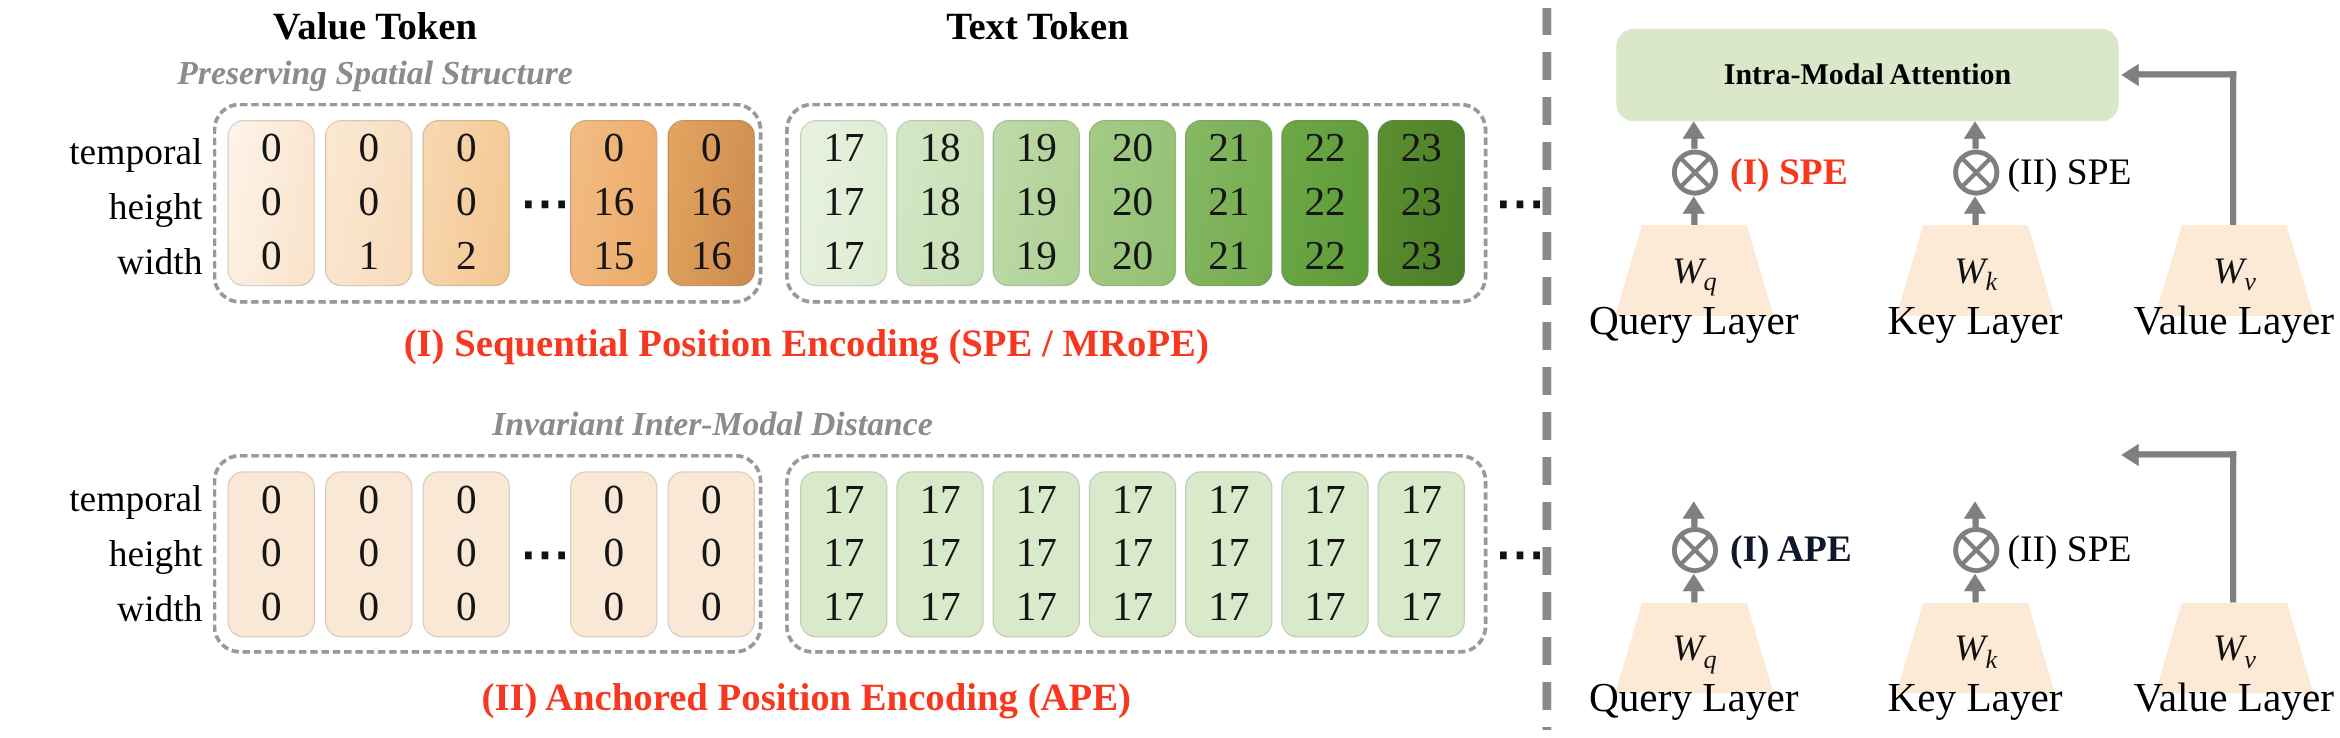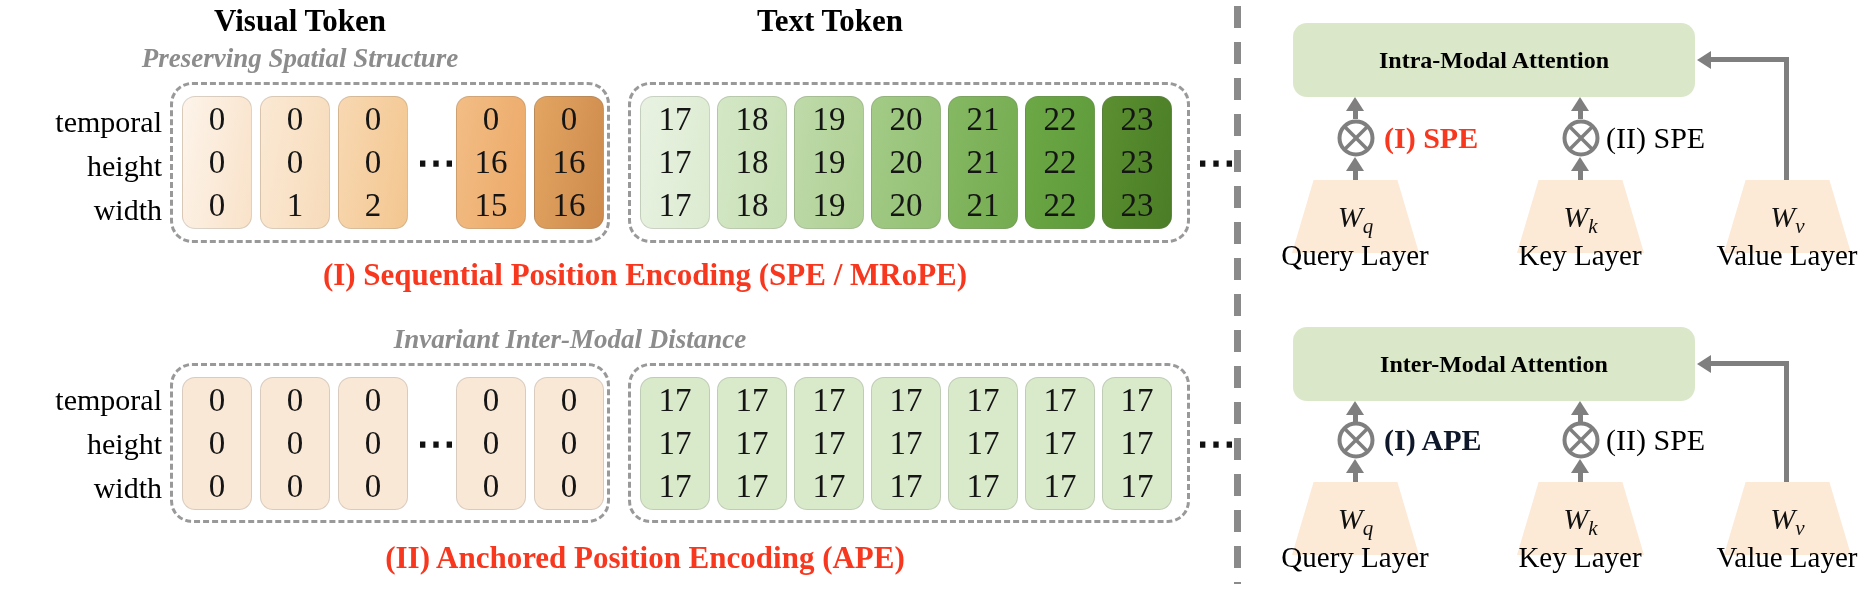--- a/index.html
+++ b/index.html
@@ -32,35 +32,35 @@
   }
   .row-labels{font-size:30px;color:#000;text-align:right;line-height:44px;}
   .caption{font-size:31px;font-weight:bold;line-height:38px;}
   .attn-box{
     position:absolute;border-radius:14px;display:flex;align-items:center;justify-content:center;
     font-size:24px;font-weight:bold;color:#000;
   }
   .trap{position:absolute;width:127px;height:73px;clip-path:polygon(17% 0,83% 0,100% 100%,0 100%);
     display:flex;align-items:center;justify-content:center;font-size:30px;font-style:italic;}
   .trap .sub{font-size:21px;font-style:italic;vertical-align:-6px;line-height:0;}
-  .layer-label{position:absolute;width:200px;text-align:center;font-size:29px;color:#000;}
+  .layer-label{position:absolute;width:200px;text-align:center;font-size:33px;color:#000;}
   .op-label{position:absolute;height:40px;line-height:40px;font-size:30px;white-space:nowrap;}
   .op-red{font-weight:bold;}
   .vline{position:absolute;width:5px;}
   .hline{position:absolute;height:5px;}
   .arr-up{position:absolute;width:0;height:0;border-left:9px solid transparent;border-right:9px solid transparent;}
   .arr-left{position:absolute;width:0;height:0;border-top:9px solid transparent;border-bottom:9px solid transparent;}
   .divider{position:absolute;}
 </style>
 </head>
 <body>
 
 <div id="canvas">
 
-  <div class="abs center sec-title" style="left:95px;top:3px;width:410px;">Visual Token</div>
+  <div class="abs center sec-title" style="left:95px;top:3px;width:410px;">Value Token</div>
   <div class="abs center sec-sub" style="left:95px;top:43px;width:410px;">Preserving Spatial Structure</div>
   <div class="abs center sec-title" style="left:628px;top:3px;width:404px;">Text Token</div>
 
   <div class="abs row-labels" style="left:0;top:100px;width:162px;">
     <div>temporal</div>
     <div>height</div>
     <div>width</div>
   </div>
 
   <div class="dash-box" style="left:170px;top:82px;width:440px;height:161px;">
@@ -258,23 +258,20 @@
   <div class="trap" style="left:1517px;top:180px;background:#fce9d6;">
     <span><i>W</i><span class="sub">k</span></span>
   </div>
   <div class="trap" style="left:1724px;top:180px;background:#fce9d6;">
     <span><i>W</i><span class="sub">v</span></span>
   </div>
   <div class="layer-label" style="left:1255px;top:239px;">Query Layer</div>
   <div class="layer-label" style="left:1480px;top:239px;">Key Layer</div>
   <div class="layer-label" style="left:1687px;top:239px;">Value Layer</div>
 
-  <div class="attn-box" style="left:1293px;top:327px;width:402px;height:74px;background:#dae8c9;">
-    <span>Inter-Modal Attention</span>
-  </div>
 
   <div class="arr-up" style="left:1346px;top:401px;border-bottom:14px solid #7f7f7f;"></div>
   <div class="vline" style="left:1352.5px;top:414px;height:8px;background:#7f7f7f;"></div>
   <svg class="abs" style="left:1336px;top:420px;" width="40" height="40" viewBox="0 0 40 40">
     <circle cx="20" cy="20" r="16.5" fill="#ffffff" stroke="#7f7f7f" stroke-width="4"></circle>
     <line x1="9" y1="9" x2="31" y2="31" stroke="#7f7f7f" stroke-width="3.5"></line>
     <line x1="31" y1="9" x2="9" y2="31" stroke="#7f7f7f" stroke-width="3.5"></line>
   </svg>
   <div class="arr-up" style="left:1346px;top:459px;border-bottom:14px solid #7f7f7f;"></div>
   <div class="vline" style="left:1352.5px;top:472px;height:10px;background:#7f7f7f;"></div>

